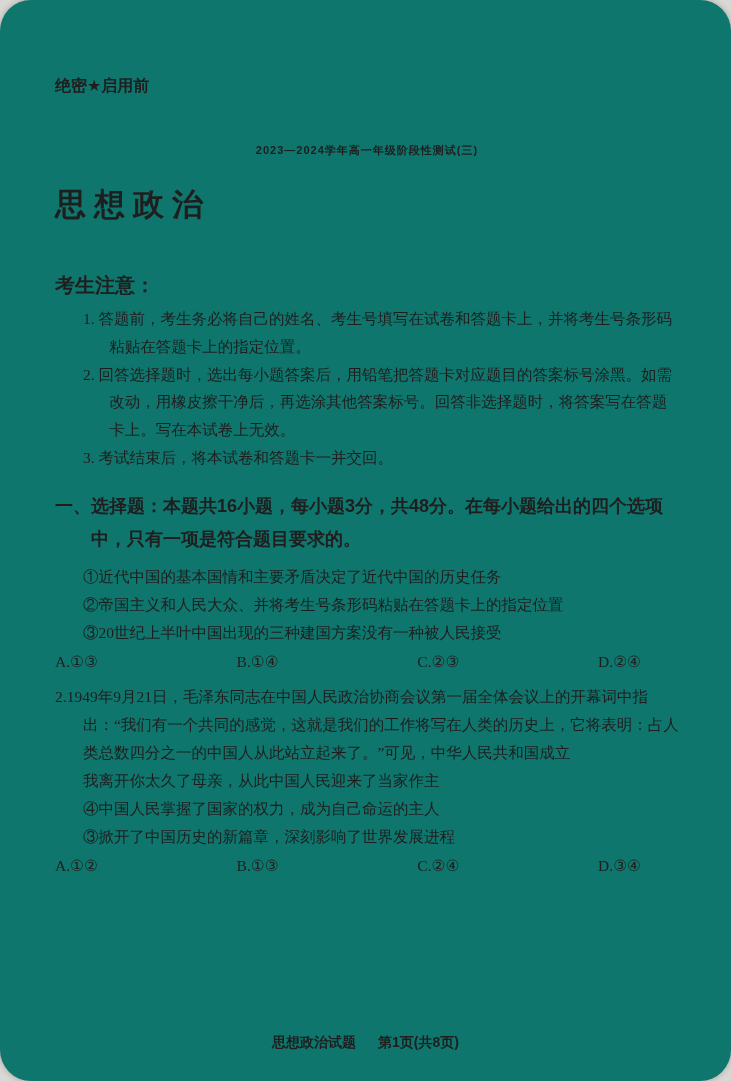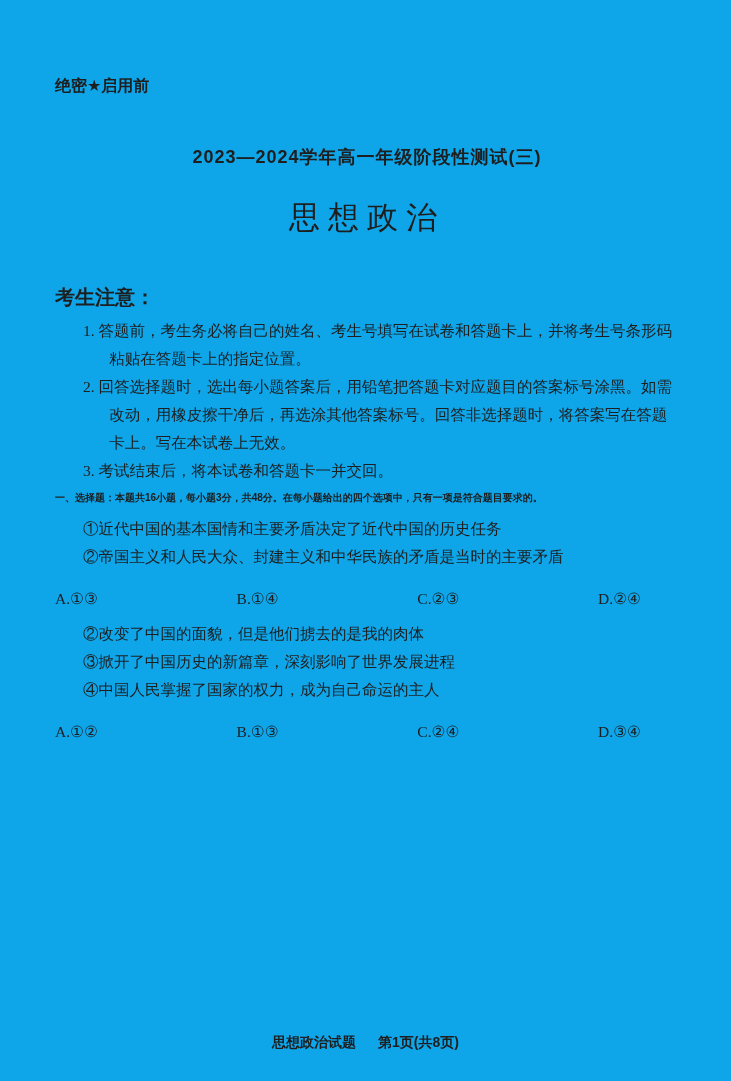--- a/index.html
+++ b/index.html
@@ -1,46 +1,47 @@
 <!DOCTYPE html>
 <html><head>
 <meta charset="utf-8">
 <style>
   html,body{margin:0;padding:0;background:#d9d8d4;}
   .paper{
     width:731px;height:1081px;margin:0 auto;box-sizing:border-box;
-    background:#0ea5e9;color:#1e1e1e;position:relative;
+    background:#0f766e;color:#1e1e1e;position:relative;
     padding:76px 52px 0 55px;
     font-family:"Liberation Serif","DejaVu Serif",serif;
     font-size:15.5px;line-height:1.8;
     box-shadow:0 0 6px rgba(0,0,0,.25);
+    border-radius:31px;
   }
   .heiti{font-family:"Liberation Sans","DejaVu Sans",sans-serif;}
   .classification{font-weight:bold;font-size:16px;line-height:1.2;}
   .exam-session{
-    text-align:center;font-weight:bold;font-size:18px;
+    text-align:center;font-weight:bold;font-size:11px;
     margin-top:46px;letter-spacing:1px;
   }
   .subject{
-    text-align:center;font-weight:400;font-size:31px;
+    font-weight:700;font-size:31px;
     margin:16px 0 34px 0;letter-spacing:8px;
   }
   .notice-title{font-weight:bold;font-size:20px;margin-bottom:2px;}
   .notices{margin-left:28px;}
   .notice{padding-left:1.7em;text-indent:-1.7em;}
   .section-heading{
-    font-weight:bold;font-size:10px;margin-top:4px;
+    font-weight:bold;font-size:18px;margin-top:18px;
     padding-left:2em;text-indent:-2em;
   }
   .question{margin-top:8px;}
   .q-stem{padding-left:1.8em;text-indent:-1.8em;}
   .q-items{padding-left:1.8em;}
   .q-options{
     display:flex;justify-content:space-between;
-    padding-right:38px;margin-top:14px;
+    padding-right:38px;margin-top:1px;
   }
   .q-option{white-space:nowrap;}
   .footer{
     position:absolute;left:0;right:0;bottom:26px;
     text-align:center;font-weight:bold;font-size:14px;
   }
   .footer span{margin:0 9px;}
 </style>
 </head>
 <body>
@@ -59,35 +60,37 @@
     <div class="notice">1. 答题前，考生务必将自己的姓名、考生号填写在试卷和答题卡上，并将考生号条形码粘贴在答题卡上的指定位置。</div>
     <div class="notice">2. 回答选择题时，选出每小题答案后，用铅笔把答题卡对应题目的答案标号涂黑。如需改动，用橡皮擦干净后，再选涂其他答案标号。回答非选择题时，将答案写在答题卡上。写在本试卷上无效。</div>
     <div class="notice">3. 考试结束后，将本试卷和答题卡一并交回。</div>
   </div>
 
   <div class="section-heading heiti">一、选择题：本题共16小题，每小题3分，共48分。在每小题给出的四个选项中，只有一项是符合题目要求的。</div>
 
   <div class="question">
     <div class="q-items">
       <div>①近代中国的基本国情和主要矛盾决定了近代中国的历史任务</div>
-      <div>②帝国主义和人民大众、封建主义和中华民族的矛盾是当时的主要矛盾</div>
+      <div>②帝国主义和人民大众、并将考生号条形码粘贴在答题卡上的指定位置</div>
+      <div>③20世纪上半叶中国出现的三种建国方案没有一种被人民接受</div>
     </div>
     <div class="q-options">
       <span class="q-option">A.①③</span>
       <span class="q-option">B.①④</span>
       <span class="q-option">C.②③</span>
       <span class="q-option">D.②④</span>
     </div>
   </div>
 
   <div class="question">
+    <div class="q-stem">2.1949年9月21日，毛泽东同志在中国人民政治协商会议第一届全体会议上的开幕词中指出：“我们有一个共同的感觉，这就是我们的工作将写在人类的历史上，它将表明：占人类总数四分之一的中国人从此站立起来了。”可见，中华人民共和国成立</div>
     <div class="q-items">
-      <div>②改变了中国的面貌，但是他们掳去的是我的肉体</div>
+      <div>我离开你太久了母亲，从此中国人民迎来了当家作主</div>
+      <div>④中国人民掌握了国家的权力，成为自己命运的主人</div>
       <div>③掀开了中国历史的新篇章，深刻影响了世界发展进程</div>
-      <div>④中国人民掌握了国家的权力，成为自己命运的主人</div>
     </div>
     <div class="q-options">
       <span class="q-option">A.①②</span>
       <span class="q-option">B.①③</span>
       <span class="q-option">C.②④</span>
       <span class="q-option">D.③④</span>
     </div>
   </div>
 
   <div class="footer heiti">

